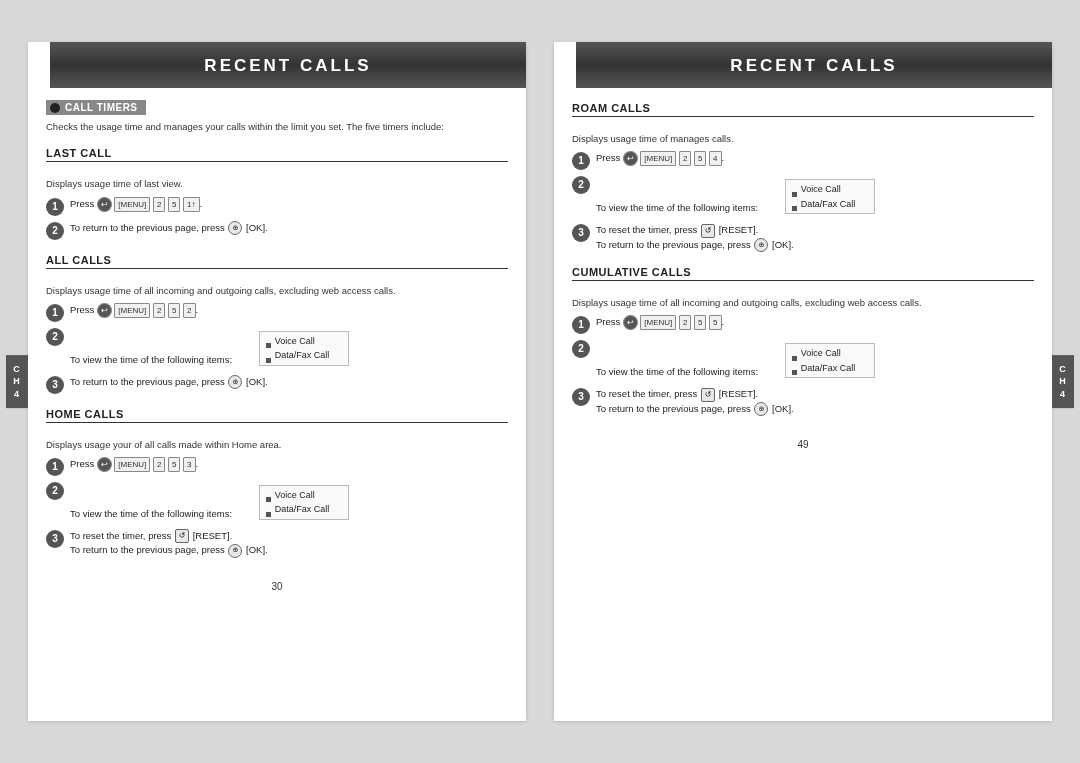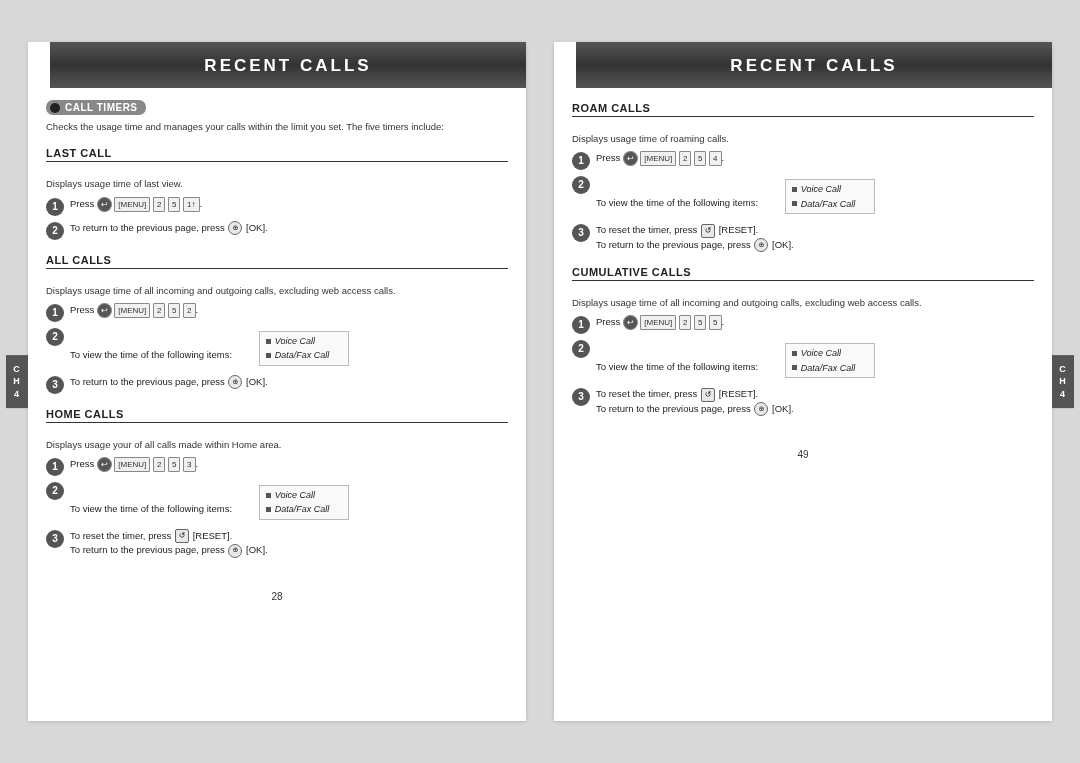--- a/index.html
+++ b/index.html
@@ -137,21 +137,21 @@
 
     
     .call-timers-box {
       display: inline-flex;
       align-items: center;
       background: #888;
       color: #fff;
       font-size: 10px;
       font-weight: bold;
       padding: 2px 8px 2px 4px;
-      border-radius: 7px;
+      border-radius: 0;
       margin-bottom: 5px;
       letter-spacing: 0.5px;
     }
     .call-timers-dot {
       width: 10px;
       height: 10px;
       background: #222;
       border-radius: 50%;
       margin-right: 5px;
       display: inline-block;
@@ -208,23 +208,22 @@
       padding: 2px 6px;
       font-size: 9px;
       color: #222;
       line-height: 1.6;
       background: #f9f9f9;
       display: inline-block;
       min-width: 90px;
     }
     .item-list-row {
       display: flex;
-      align-items: center;
+      align-items: flex-end;
       gap: 4px;
-      font-style: italic;
     }
     .bullet-square {
       width: 5px;
       height: 5px;
       background: #555;
       display: inline-block;
       flex-shrink: 0;
     }
 
     
@@ -253,21 +252,20 @@
       background: #e8e8e8;
       vertical-align: middle;
       margin: 0 1px;
     }
 
     
     .page-number {
       text-align: center;
       font-size: 10px;
       color: #333;
-      margin-top: 10px;
       padding-bottom: 5px;
     }
 
   </style>
 </head>
 <body>
 
 <div class="reg-mark tl"></div>
 <div class="reg-mark tr"></div>
 <div class="reg-mark bl"></div>
@@ -374,33 +372,33 @@
         <div class="step">
           <div class="step-number">3</div>
           <div class="step-text">
             To reset the timer, press <span class="icon-reset">↺</span> [RESET].<br>
             To return to the previous page, press <span class="icon-ok">⊕</span> [OK].
           </div>
         </div>
       </div>
 
     </div>
-    <div class="page-number">28</div>
+    <div class="page-number">30</div>
   </div>
 
   <div class="page-right">
     <div class="chapter-tab">C<br>H<br>4</div>
 
     <div class="page-header">RECENT CALLS</div>
 
     <div class="page-content">
 
       <div>
         <div class="section-title">ROAM CALLS</div>
-        <div class="section-desc">Displays usage time of roaming calls.</div>
+        <div class="section-desc">Displays usage time of manages calls.</div>
         <div class="step">
           <div class="step-number">1</div>
           <div class="step-text">
             Press <span class="key menu-icon">↩</span>
             <span class="key">[MENU]</span>
             <span class="key">2</span>
             <span class="key">5</span>
             <span class="key">4</span>.
           </div>
         </div>

